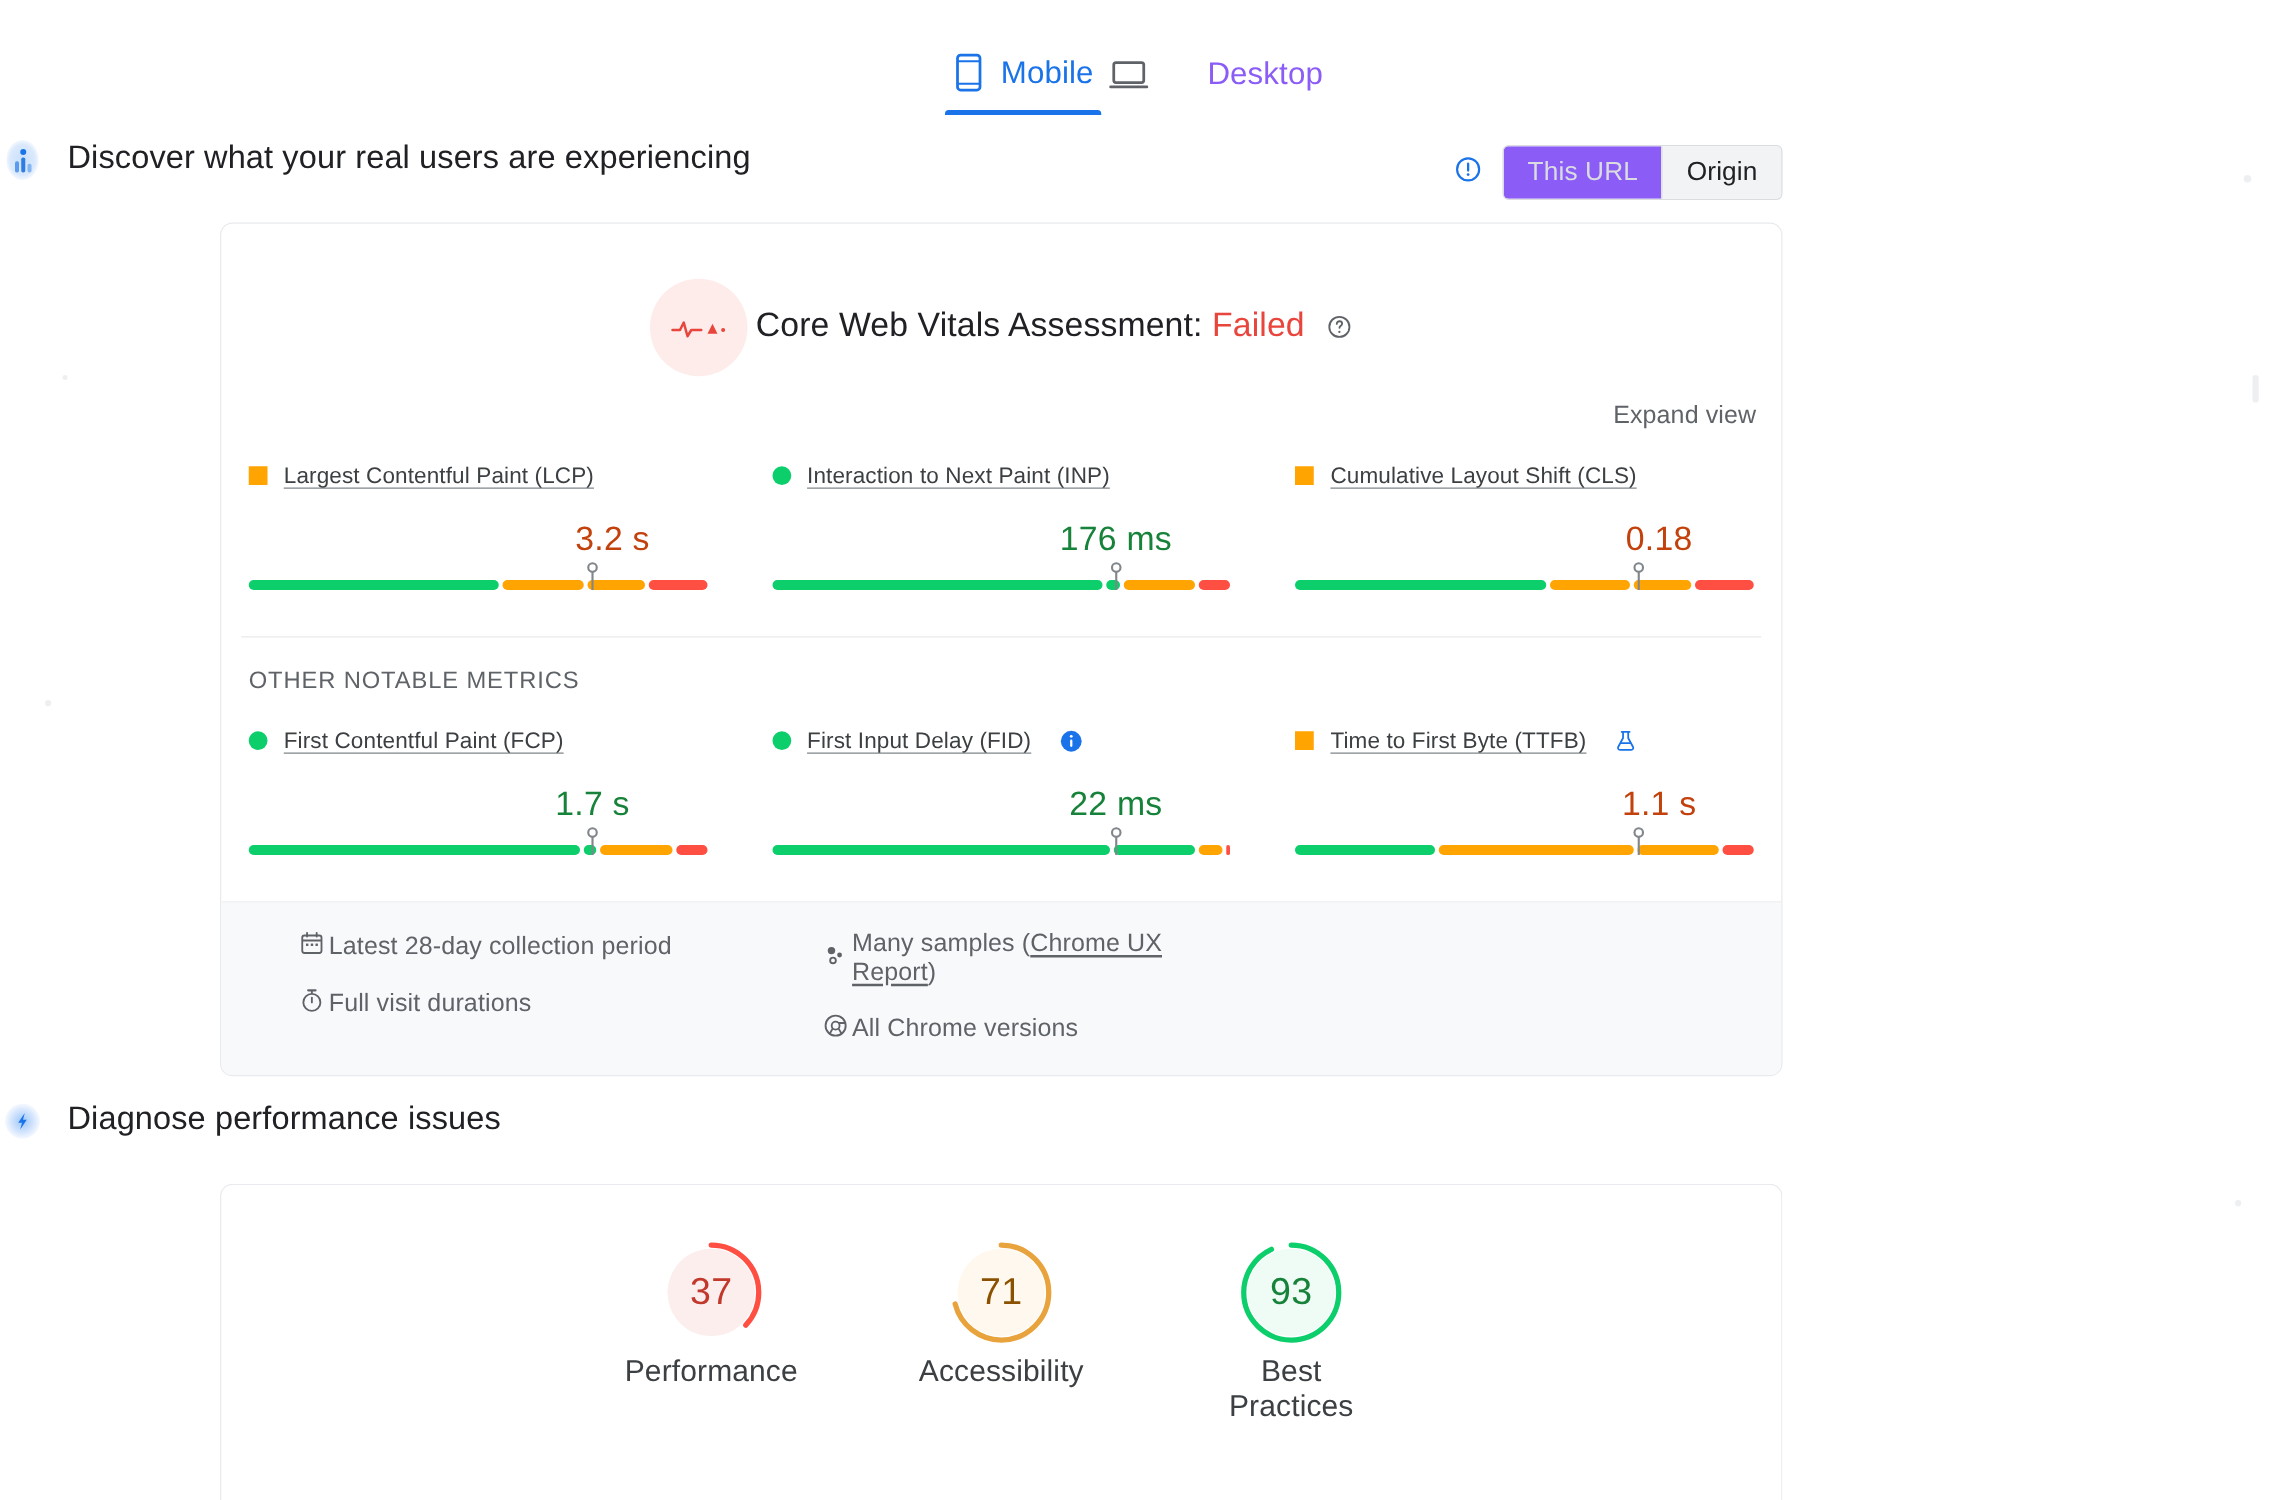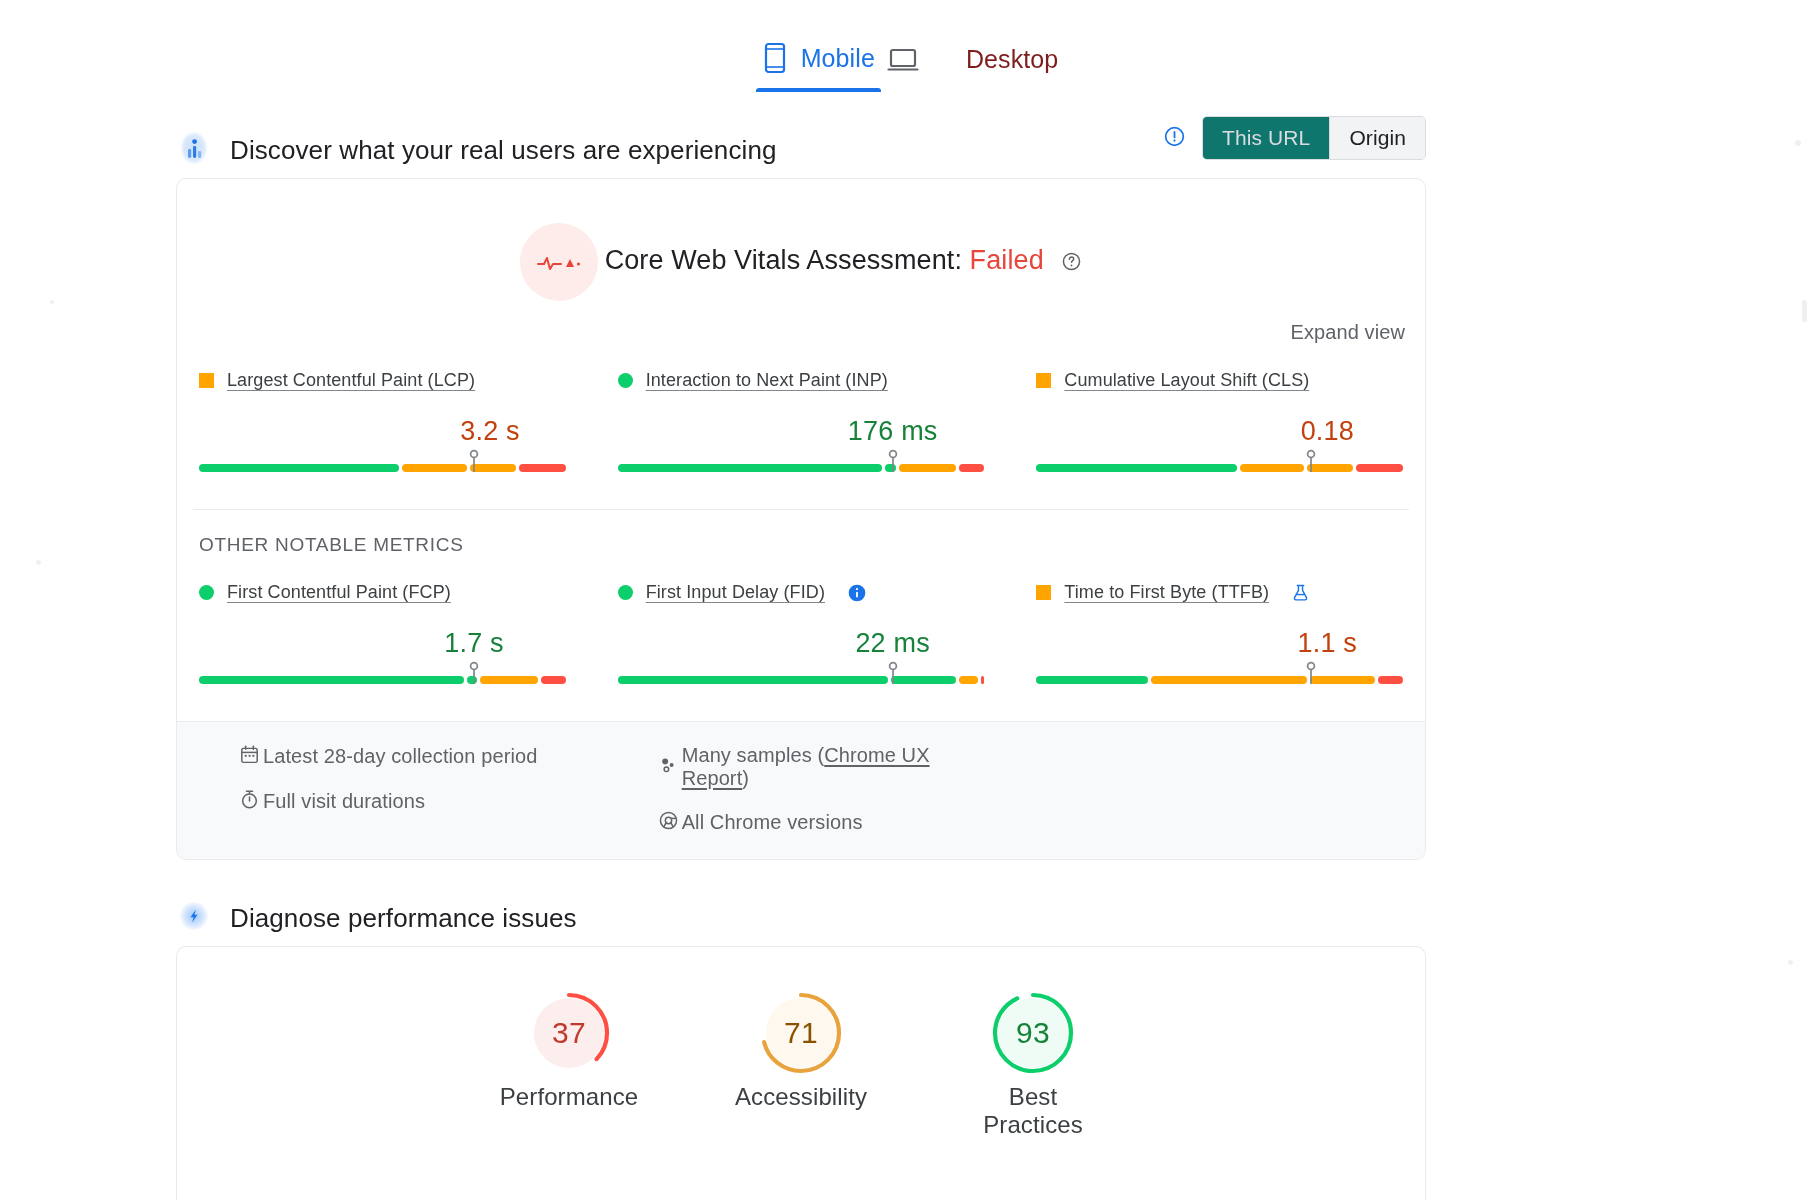--- a/index.html
+++ b/index.html
@@ -18,49 +18,49 @@
     display: flex; justify-content: center; align-items: flex-end;
     padding-top: 16px; height: 92px;
   }
   .tab {
     display: flex; align-items: center; gap: 13px;
     padding: 6px 6px 18px 6px; cursor: pointer;
     position: relative;
   }
   .tab .tlabel { font-size: 25px; letter-spacing: .1px; }
   .tab.active .tlabel { color: #1a73e8; }
-  .tab.inactive .tlabel { color: #7f1d1d; margin-left: 34px; }
+  .tab.inactive .tlabel { color: #8b5cf6; margin-left: 34px; }
   .tab.active::after {
     content:""; position:absolute; left:0; right:0; bottom:0;
     height: 4px; background:#1a73e8; border-radius: 3px 3px 0 0;
   }
   .tab svg { display:block; }
 
   
   .sec-head {
-    display: flex; align-items: flex-end; gap: 18px;
-    padding-left: 176px; height: 56px; margin-top: 18px;
+    display: flex; align-items: flex-start; gap: 18px;
+    height: 56px; margin-top: 18px;
     position: relative;
   }
   .sec-head h2 {
     margin:0; font-size: 26px; font-weight: 500; color: #202124;
     letter-spacing: .1px;
   }
   .sec-ico { width: 36px; height: 36px; flex:none; position: relative; }
 
   .head-right {
     position:absolute; right: 394px; top: 50%; transform: translateY(-50%);
     display:flex; align-items:center; gap: 16px;
   }
   .seg { display:flex; border:1px solid #dadce0; border-radius: 5px; overflow:hidden; }
   .seg button {
     font-family: inherit; font-size: 21px; border:0; background:#fff;
     padding: 9px 19px; cursor:pointer; color:#3c4043; letter-spacing:.1px;
   }
-  .seg button.disabled { color:#dadce0; cursor:default; background:#0f766e; }
+  .seg button.disabled { color:#dadce0; cursor:default; background:#8b5cf6; }
   .seg button.sel { background:#f1f3f4; color:#202124; border-left:1px solid #dadce0; }
 
   
   .card {
     margin: 12px 394px 0 176px;
     border: 1px solid #e8eaed; border-radius: 10px;
     background: #fff;
   }
   .cwv-head {
     display:flex; align-items:center; justify-content:center;

